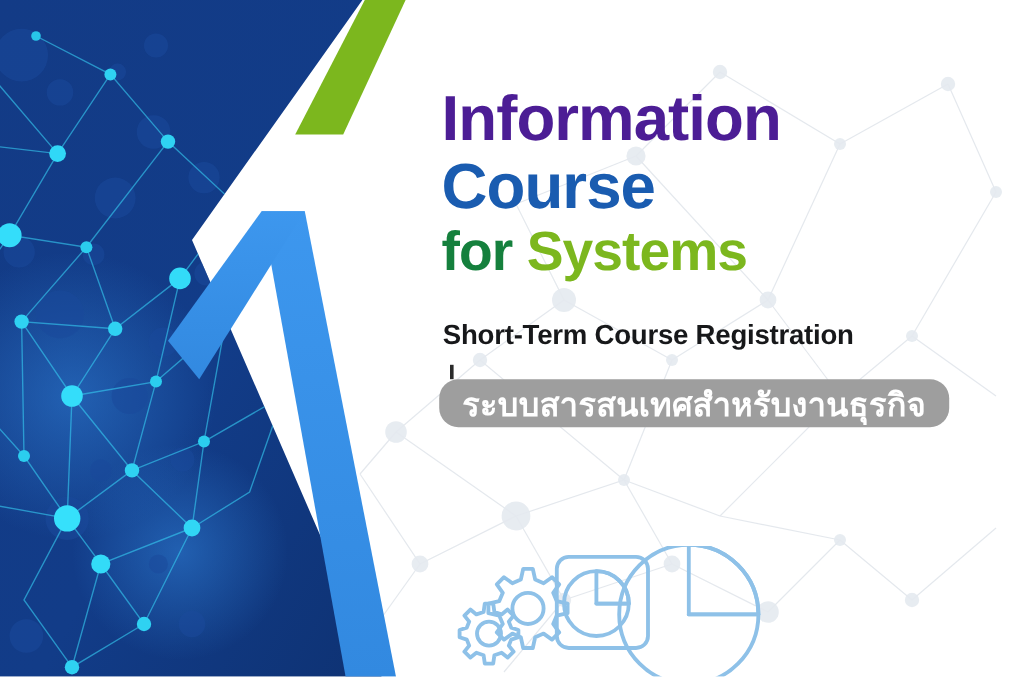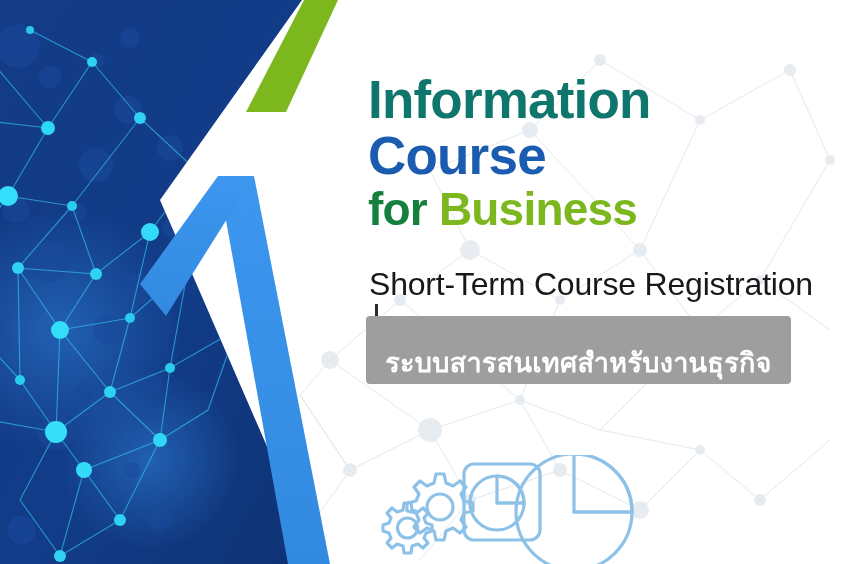--- a/index.html
+++ b/index.html
@@ -47,48 +47,48 @@
     width: 470px;
   }
   .title-line {
     margin: 0;
     font-size: 53px;
     line-height: 0.98;
     font-weight: bold;
     letter-spacing: -0.8px;
     white-space: nowrap;
   }
-  .title-line.l1 { color: #0f766e; }
+  .title-line.l1 { color: #4c1d95; }
   .title-line.l2 { color: #1a5cb0; margin-top: 4px; }
   .title-line.l3 { margin-top: 5px; font-size: 46px; }
   .t-for  { color: #15803d; }
   .t-biz  { color: #7cb71e; }
 
   .subtitle {
     position: absolute;
     left: 3px;
     top: 266px;
     margin: 0;
-    font-size: 32px;
-    font-weight: normal;
+    font-size: 23px;
+    font-weight: bold;
     color: #17181a;
     letter-spacing: -0.2px;
     white-space: nowrap;
   }
 
   .thai-band {
     position: absolute;
     left: 0px;
     top: 316px;
     width: 425px;
-    height: 68px;
+    height: 40px;
     background: #9e9e9e;
-    border-radius: 4px;
+    border-radius: 16px;
     display: flex;
-    align-items: flex-end;
+    align-items: flex-start;
     justify-content: center;
   }
   .thai-text {
     color: #ffffff;
     font-size: 27px;
     font-weight: bold;
     letter-spacing: 0.3px;
     white-space: nowrap;
   }
   .thai-tick {
@@ -302,21 +302,21 @@
           <circle cx="208" cy="57" r="58"></circle>
           <path d="M208,57 L208,-1 A58,58 0 0 1 266,57 Z"></path>
           <path d="M208,57 L266,57"></path>
         </g>
       </svg>
     </div>
 
     <div class="title-block">
       <h1 class="title-line l1">Information</h1>
       <h1 class="title-line l2">Course</h1>
-      <h1 class="title-line l3"><span class="t-for">for </span><span class="t-biz">Business</span></h1>
+      <h1 class="title-line l3"><span class="t-for">for </span><span class="t-biz">Systems</span></h1>
     </div>
 
     <p class="subtitle">Short-Term Course Registration</p>
 
     <div class="thai-band">
       <span class="thai-tick"></span>
       <span class="thai-text">ระบบสารสนเทศสำหรับงานธุรกิจ</span>
     </div>
 
   </div>

